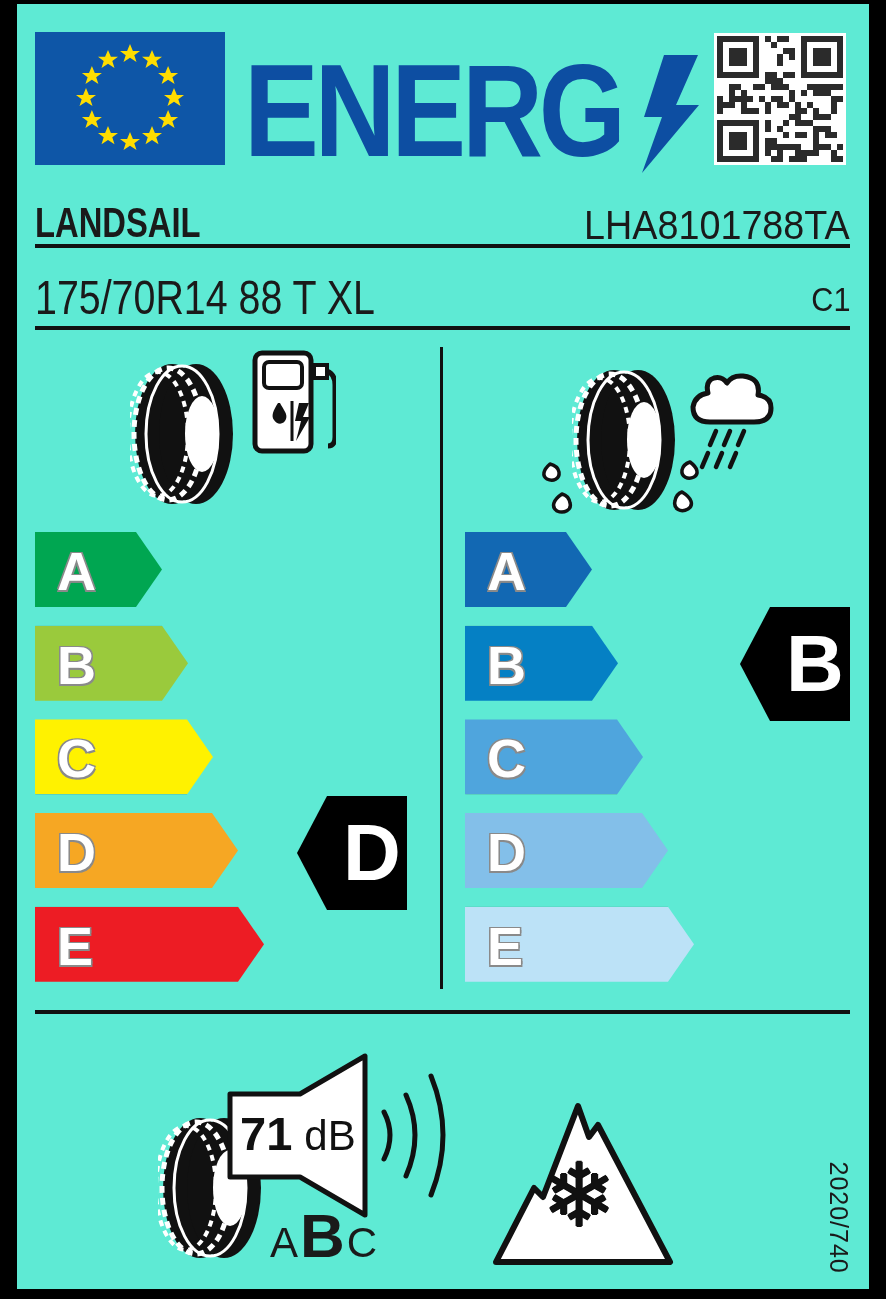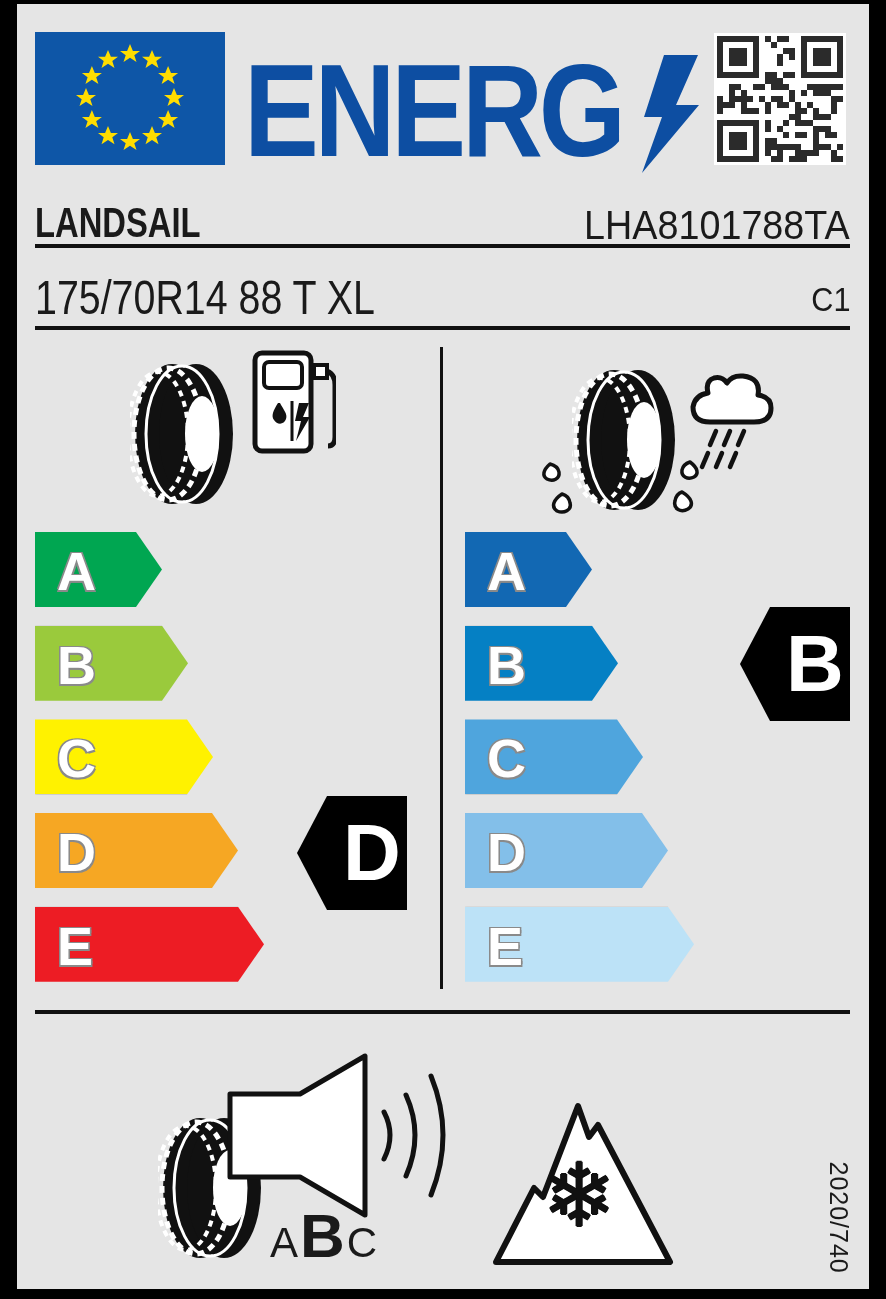--- a/index.html
+++ b/index.html
@@ -1,17 +1,17 @@
 <!DOCTYPE html>
 <html><head>
 <meta charset="utf-8">
 <style>
   * { margin:0; padding:0; box-sizing:border-box; }
   html,body { width:886px; height:1299px; background:#fff; font-family:"Liberation Sans", sans-serif; }
-  .label { position:relative; width:886px; height:1299px; background:#e5e5e5; overflow:hidden; }
+  .label { position:relative; width:886px; height:1299px; background:#5eead4; overflow:hidden; }
 
   
   .frame { position:absolute; background:#000; }
   .frame-left  { left:0; top:0; width:17px; height:1299px; }
   .frame-right { left:869px; top:0; width:17px; height:1299px; }
   .frame-top   { left:0; top:0; width:886px; height:4px; }
   .frame-bottom{ left:0; top:1289px; width:886px; height:10px; }
 
   
   .eu-flag { position:absolute; left:35px; top:32px; width:190px; height:133px; }
@@ -433,20 +433,24 @@
     <use href="#tire"></use>
   </svg>
   <svg class="svg-abs speaker" viewBox="0 0 250 175">
     <path d="M4 46 L74 46 L139 8 L139 167 L74 129 L4 129 Z" fill="#fff" stroke="#111" stroke-width="5" stroke-linejoin="round"></path>
     <g fill="none" stroke="#111" stroke-width="5" stroke-linecap="round">
       <path d="M158 64 Q170 87 158 111"></path>
       <path d="M180 47 Q198 87 180 128"></path>
       <path d="M205 28 Q229 87 205 147"></path>
     </g>
   </svg>
+  <div class="noise-db">
+    <span class="val">71</span>
+    <span class="unit">dB</span>
+  </div>
   <div class="noise-abc">
     <span class="a">A</span>
     <span class="b">B</span>
     <span class="c">C</span>
   </div>
 
   <svg class="svg-abs mountain" viewBox="0 0 190 180">
     <path d="M8 170 L46 96 L55 105 L90 14 L101 45 L110 33 L182 170 Z" fill="#fff" stroke="#111" stroke-width="6" stroke-linejoin="round"></path>
   </svg>
   <div class="snowflake">❄</div>

